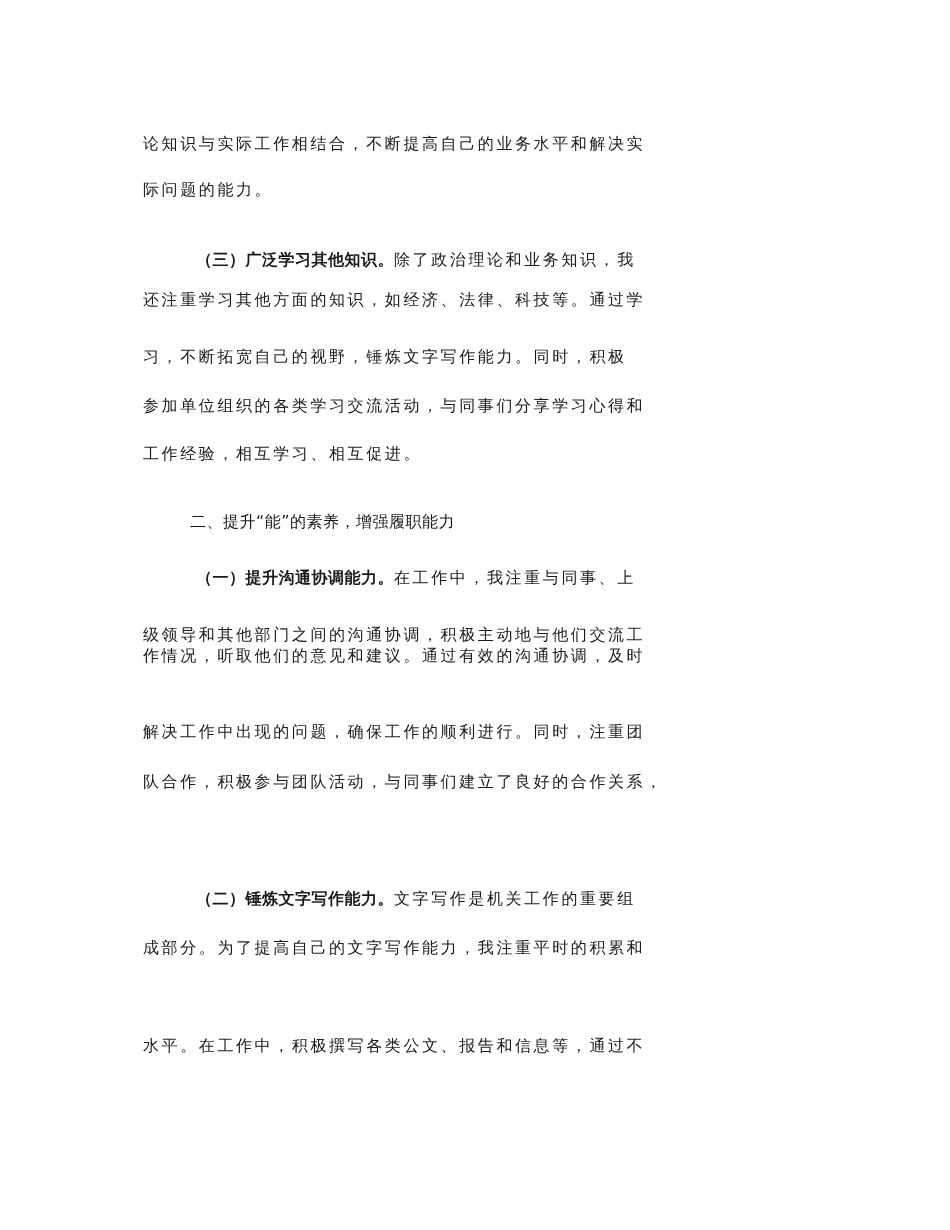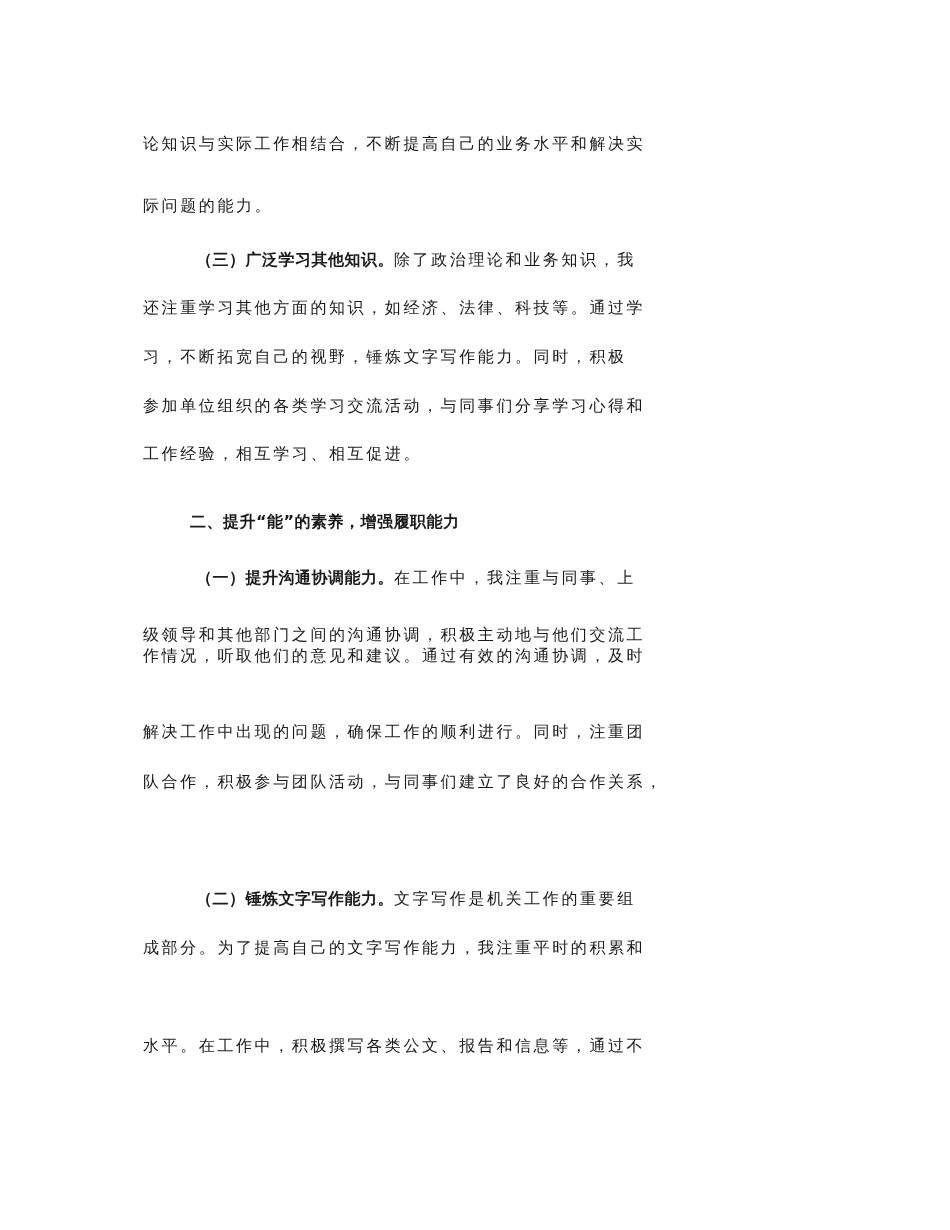--- a/index.html
+++ b/index.html
@@ -4,34 +4,34 @@
   <style>
     html, body { margin: 0; padding: 0; background: #ffffff; }
     body { width: 950px; height: 1230px; position: relative; overflow: hidden;
            font-family: "DejaVu Sans", "Liberation Sans", sans-serif; color: #1a1a1a; }
     .page { position: absolute; left: 0; top: 0; width: 950px; height: 1230px; }
     .line { position: absolute; left: 143px; width: 670px; height: 40px;
             font-size: 16px; line-height: 40px; white-space: nowrap;
             letter-spacing: 2.6px; }
     .line.indent { left: 196px; width: 617px; }
     .bold { font-weight: bold; letter-spacing: 0.5px; }
-    .heading { font-weight: bold; letter-spacing: 0.5px; }
+    .heading { font-weight: normal; letter-spacing: 0.5px; }
   </style>
 </head>
 <body>
 
 <div class="page">
 
   <div class="line" style="top:124px">论知识与实际工作相结合，不断提高自己的业务水平和解决实</div>
-  <div class="line" style="top:186px">际问题的能力。</div>
+  <div class="line" style="top:170px">际问题的能力。</div>
 
   <div class="line indent" style="top:240px">
     <span class="bold">（三）广泛学习其他知识。</span><span>除了政治理论和业务知识，我</span>
   </div>
-  <div class="line" style="top:288px">还注重学习其他方面的知识，如经济、法律、科技等。通过学</div>
+  <div class="line" style="top:280px">还注重学习其他方面的知识，如经济、法律、科技等。通过学</div>
   <div class="line" style="top:337px">习，不断拓宽自己的视野，锤炼文字写作能力。同时，积极</div>
   <div class="line" style="top:386px">参加单位组织的各类学习交流活动，与同事们分享学习心得和</div>
   <div class="line" style="top:434px">工作经验，相互学习、相互促进。</div>
 
   <div class="line indent heading" style="top:502px; left:190px">二、提升“能”的素养，增强履职能力</div>
 
   <div class="line indent" style="top:558px">
     <span class="bold">（一）提升沟通协调能力。</span><span>在工作中，我注重与同事、上</span>
   </div>
   <div class="line" style="top:615px">级领导和其他部门之间的沟通协调，积极主动地与他们交流工</div>

